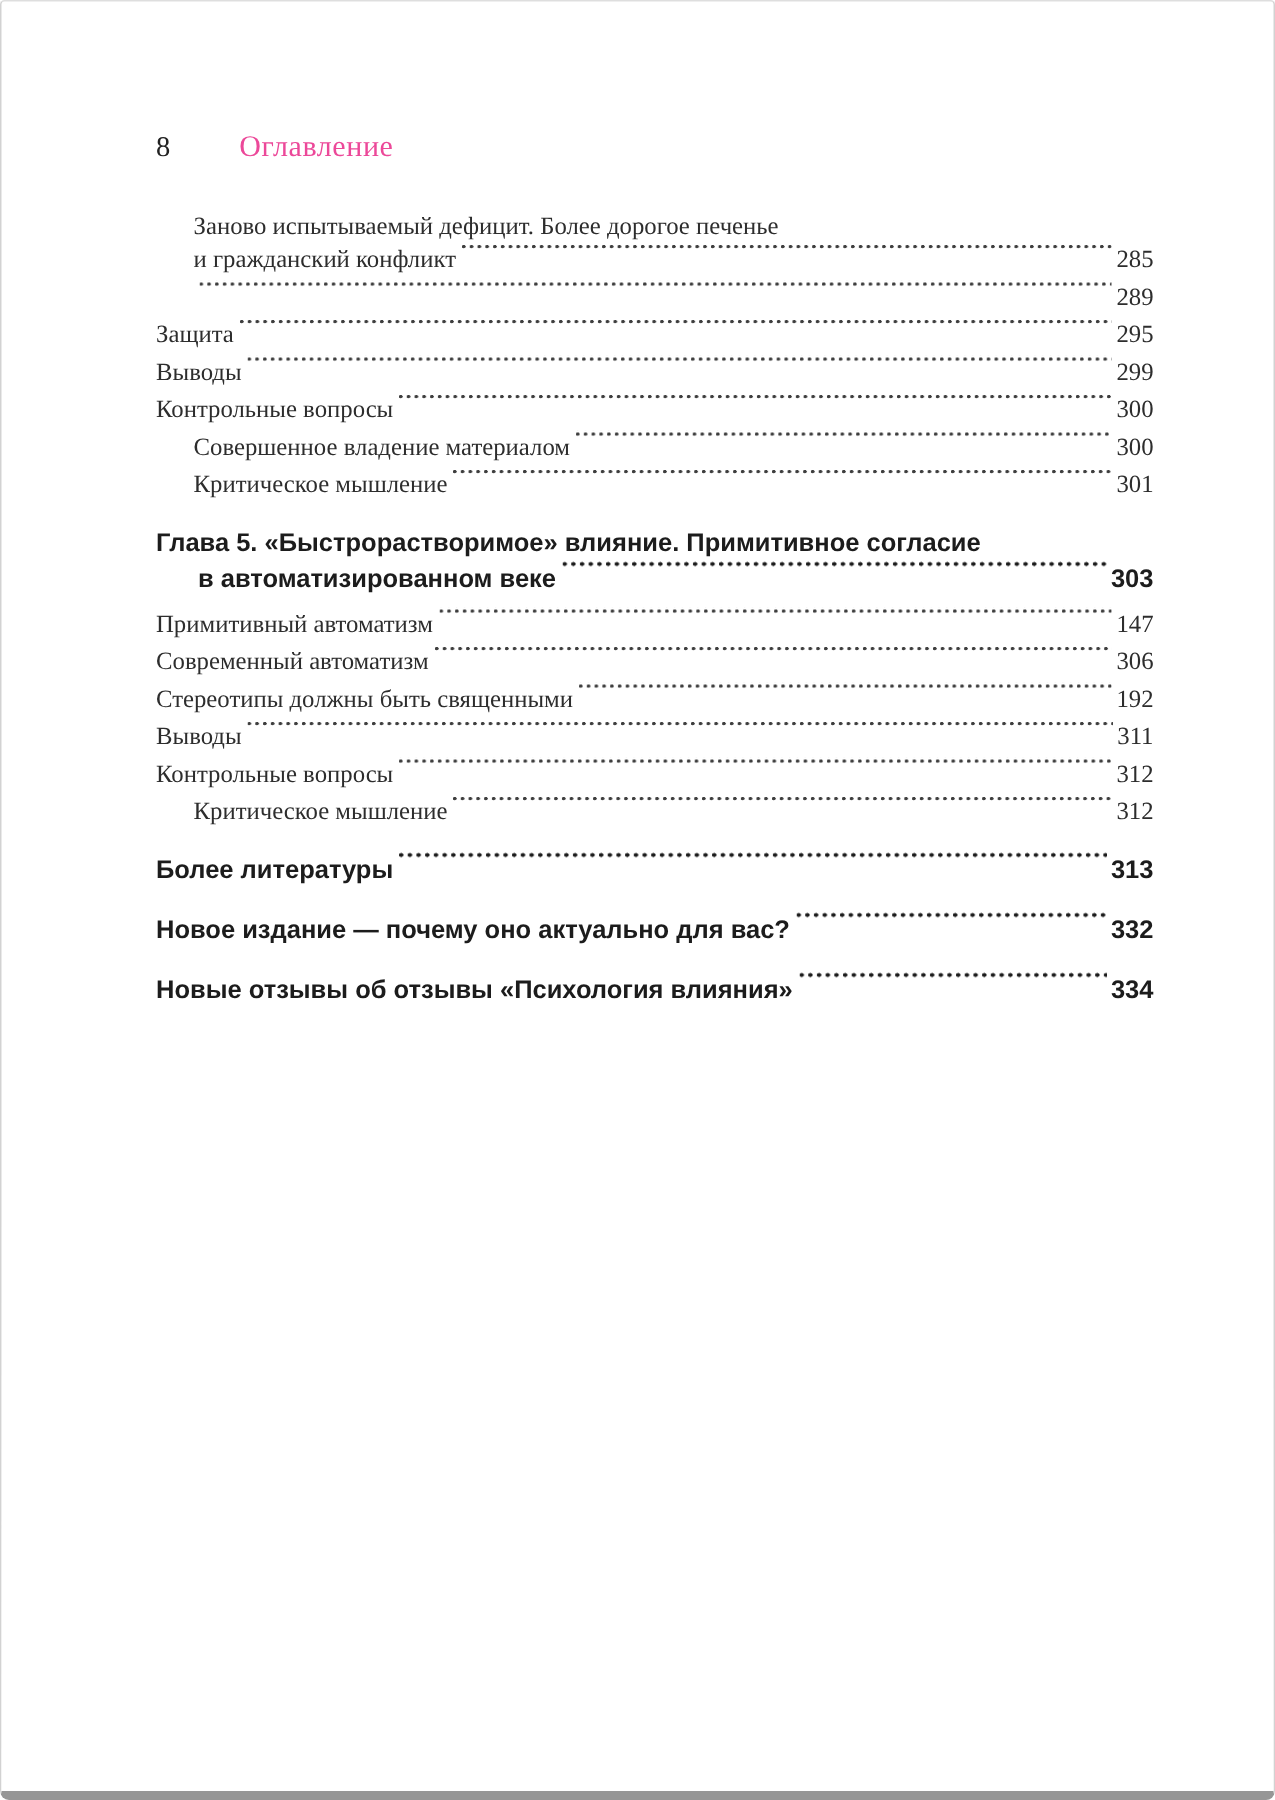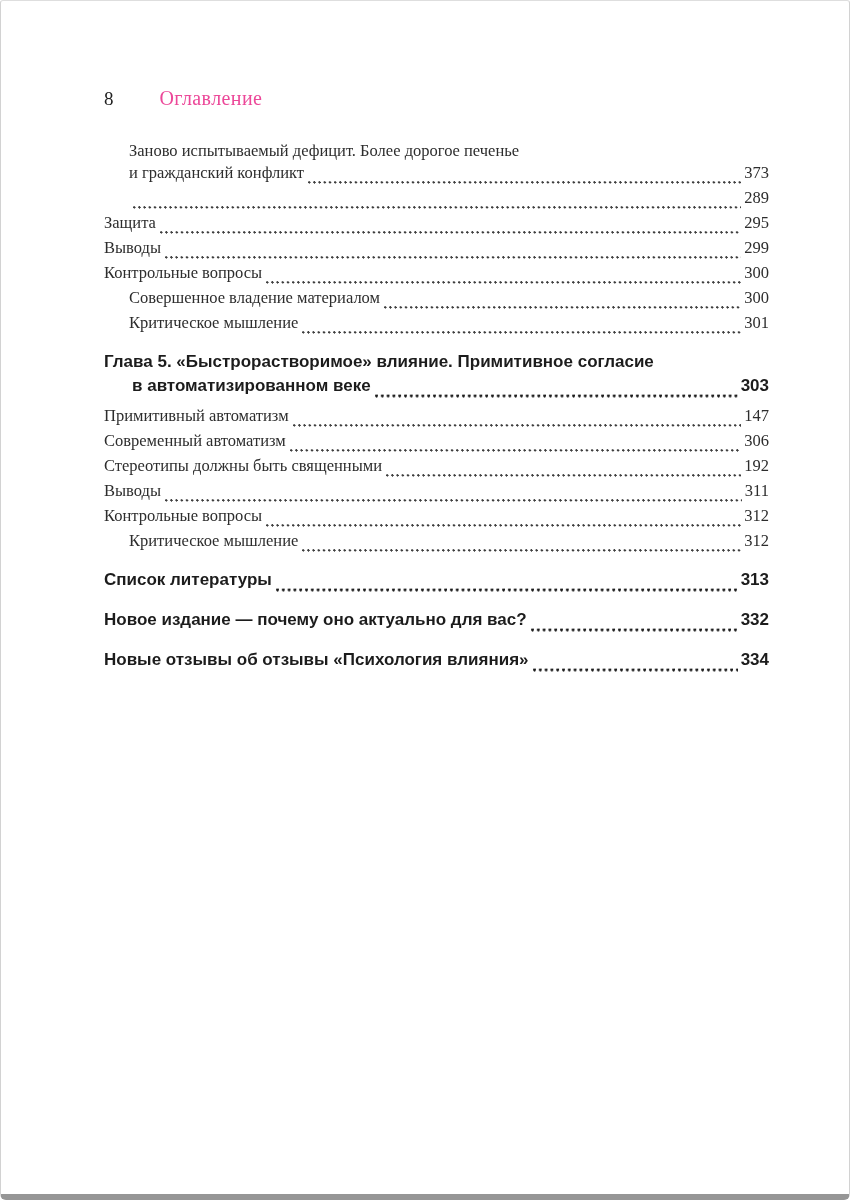--- a/index.html
+++ b/index.html
@@ -37,21 +37,21 @@
   .toc-entry { margin-bottom: 3px; }
   .toc-entry.bold {
     font-family: "Liberation Sans", "DejaVu Sans", sans-serif;
     font-weight: bold;
     color: #1c1c1c;
     margin-bottom: 7px;
   }
   .toc-entry.gap-large { margin-top: 16px; }
   .toc-line {
     display: flex;
-    align-items: flex-end;
+    align-items: flex-start;
     font-size: 16.5px;
     line-height: 22px;
     white-space: nowrap;
   }
   .toc-entry.bold .toc-line { font-size: 17px; line-height: 24px; }
   .toc-entry.indent-1 { padding-left: 25px; }
   .toc-entry.hang .toc-line.cont { padding-left: 28px; }
   .toc-text { flex: 0 0 auto; }
   .leader {
     flex: 1 1 auto;
@@ -78,21 +78,21 @@
     <span class="page-header-title">Оглавление</span>
   </div>
   <div class="toc" id="toc">
       <div class="toc-entry indent-1">
         <div class="toc-line">
           <span class="toc-text">Заново испытываемый дефицит. Более дорогое печенье</span>
         </div>
         <div class="toc-line cont final">
           <span class="toc-text">и гражданский конфликт</span>
           <span class="leader"></span>
-          <span class="toc-page">373</span>
+          <span class="toc-page">285</span>
         </div>
       </div>
       <div class="toc-entry indent-1">
         <div class="toc-line final">
           <span class="leader"></span>
           <span class="toc-page">289</span>
         </div>
       </div>
       <div class="toc-entry indent-0">
         <div class="toc-line final">
@@ -176,21 +176,21 @@
       </div>
       <div class="toc-entry indent-1">
         <div class="toc-line final">
           <span class="toc-text">Критическое мышление</span>
           <span class="leader"></span>
           <span class="toc-page">312</span>
         </div>
       </div>
       <div class="toc-entry indent-0 bold gap-large">
         <div class="toc-line final">
-          <span class="toc-text">Список литературы</span>
+          <span class="toc-text">Более литературы</span>
           <span class="leader"></span>
           <span class="toc-page">313</span>
         </div>
       </div>
       <div class="toc-entry indent-0 bold gap-large">
         <div class="toc-line final">
           <span class="toc-text">Новое издание — почему оно актуально для вас?</span>
           <span class="leader"></span>
           <span class="toc-page">332</span>
         </div>

